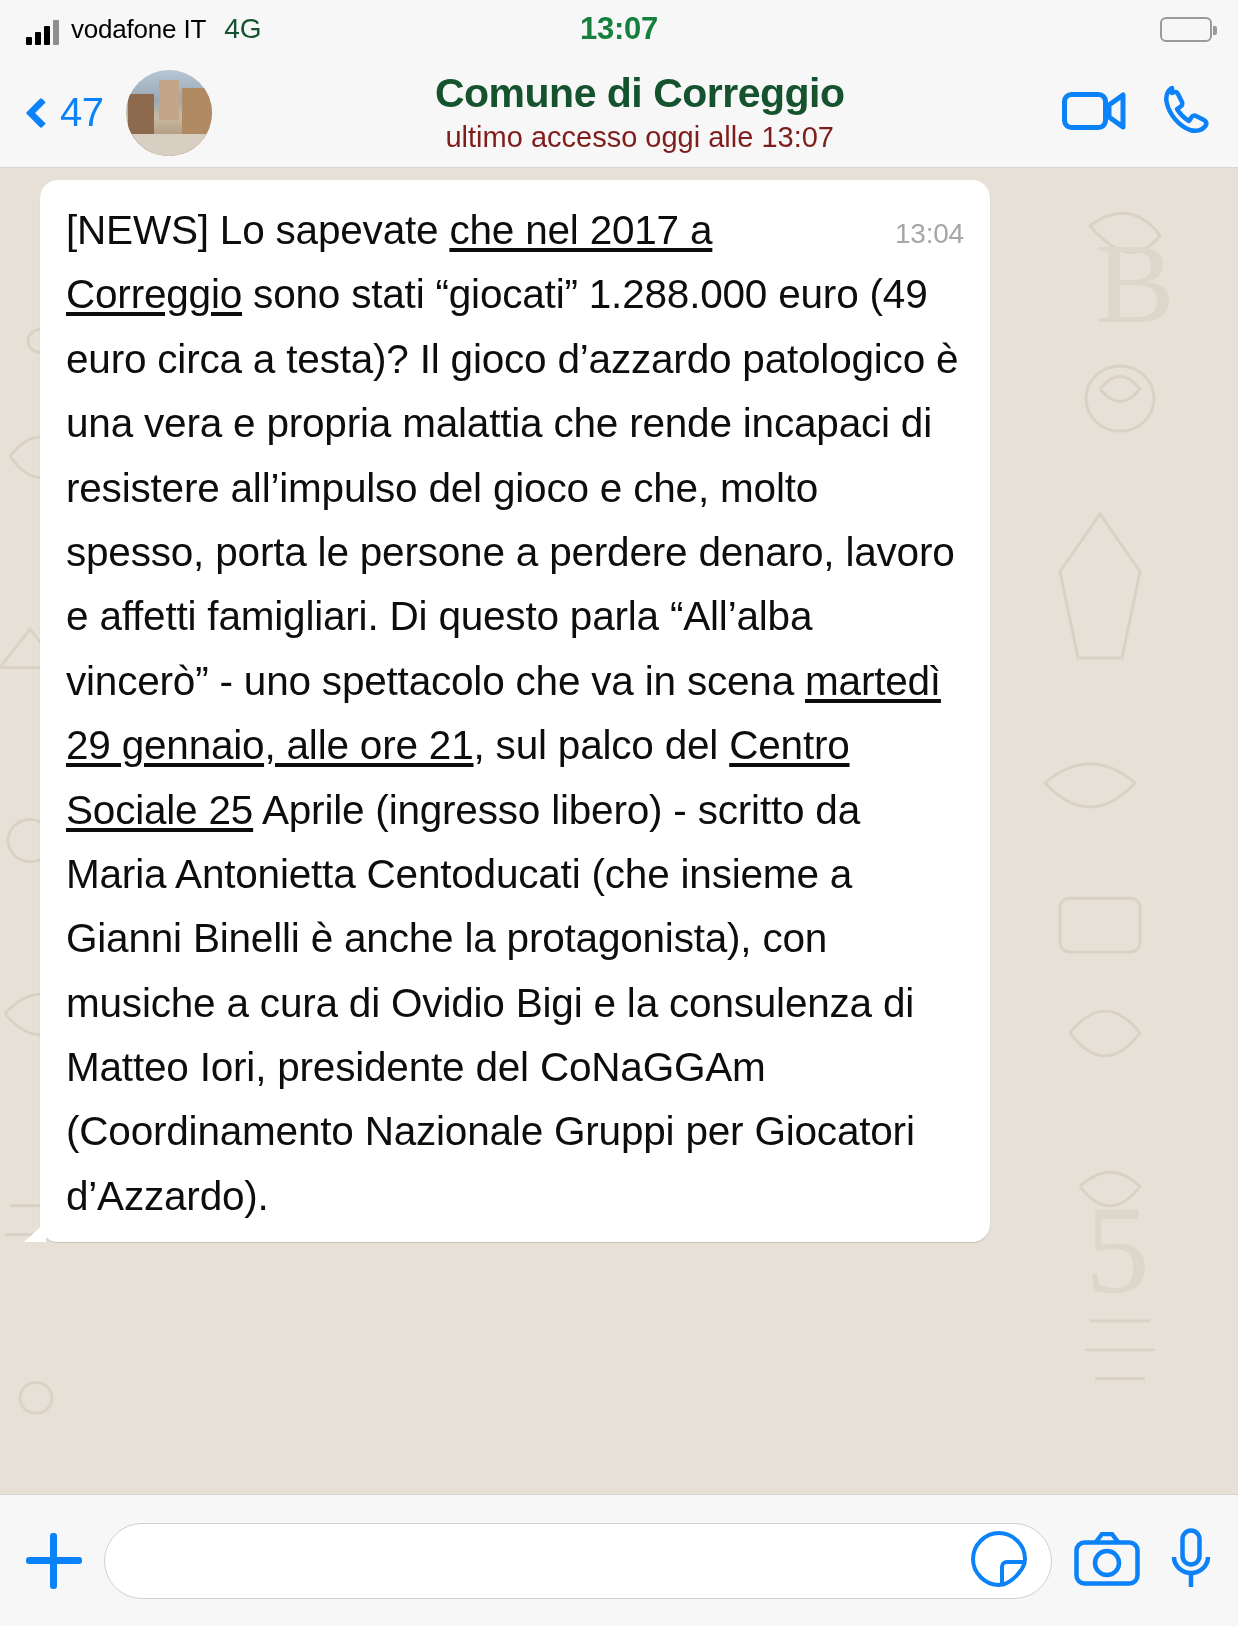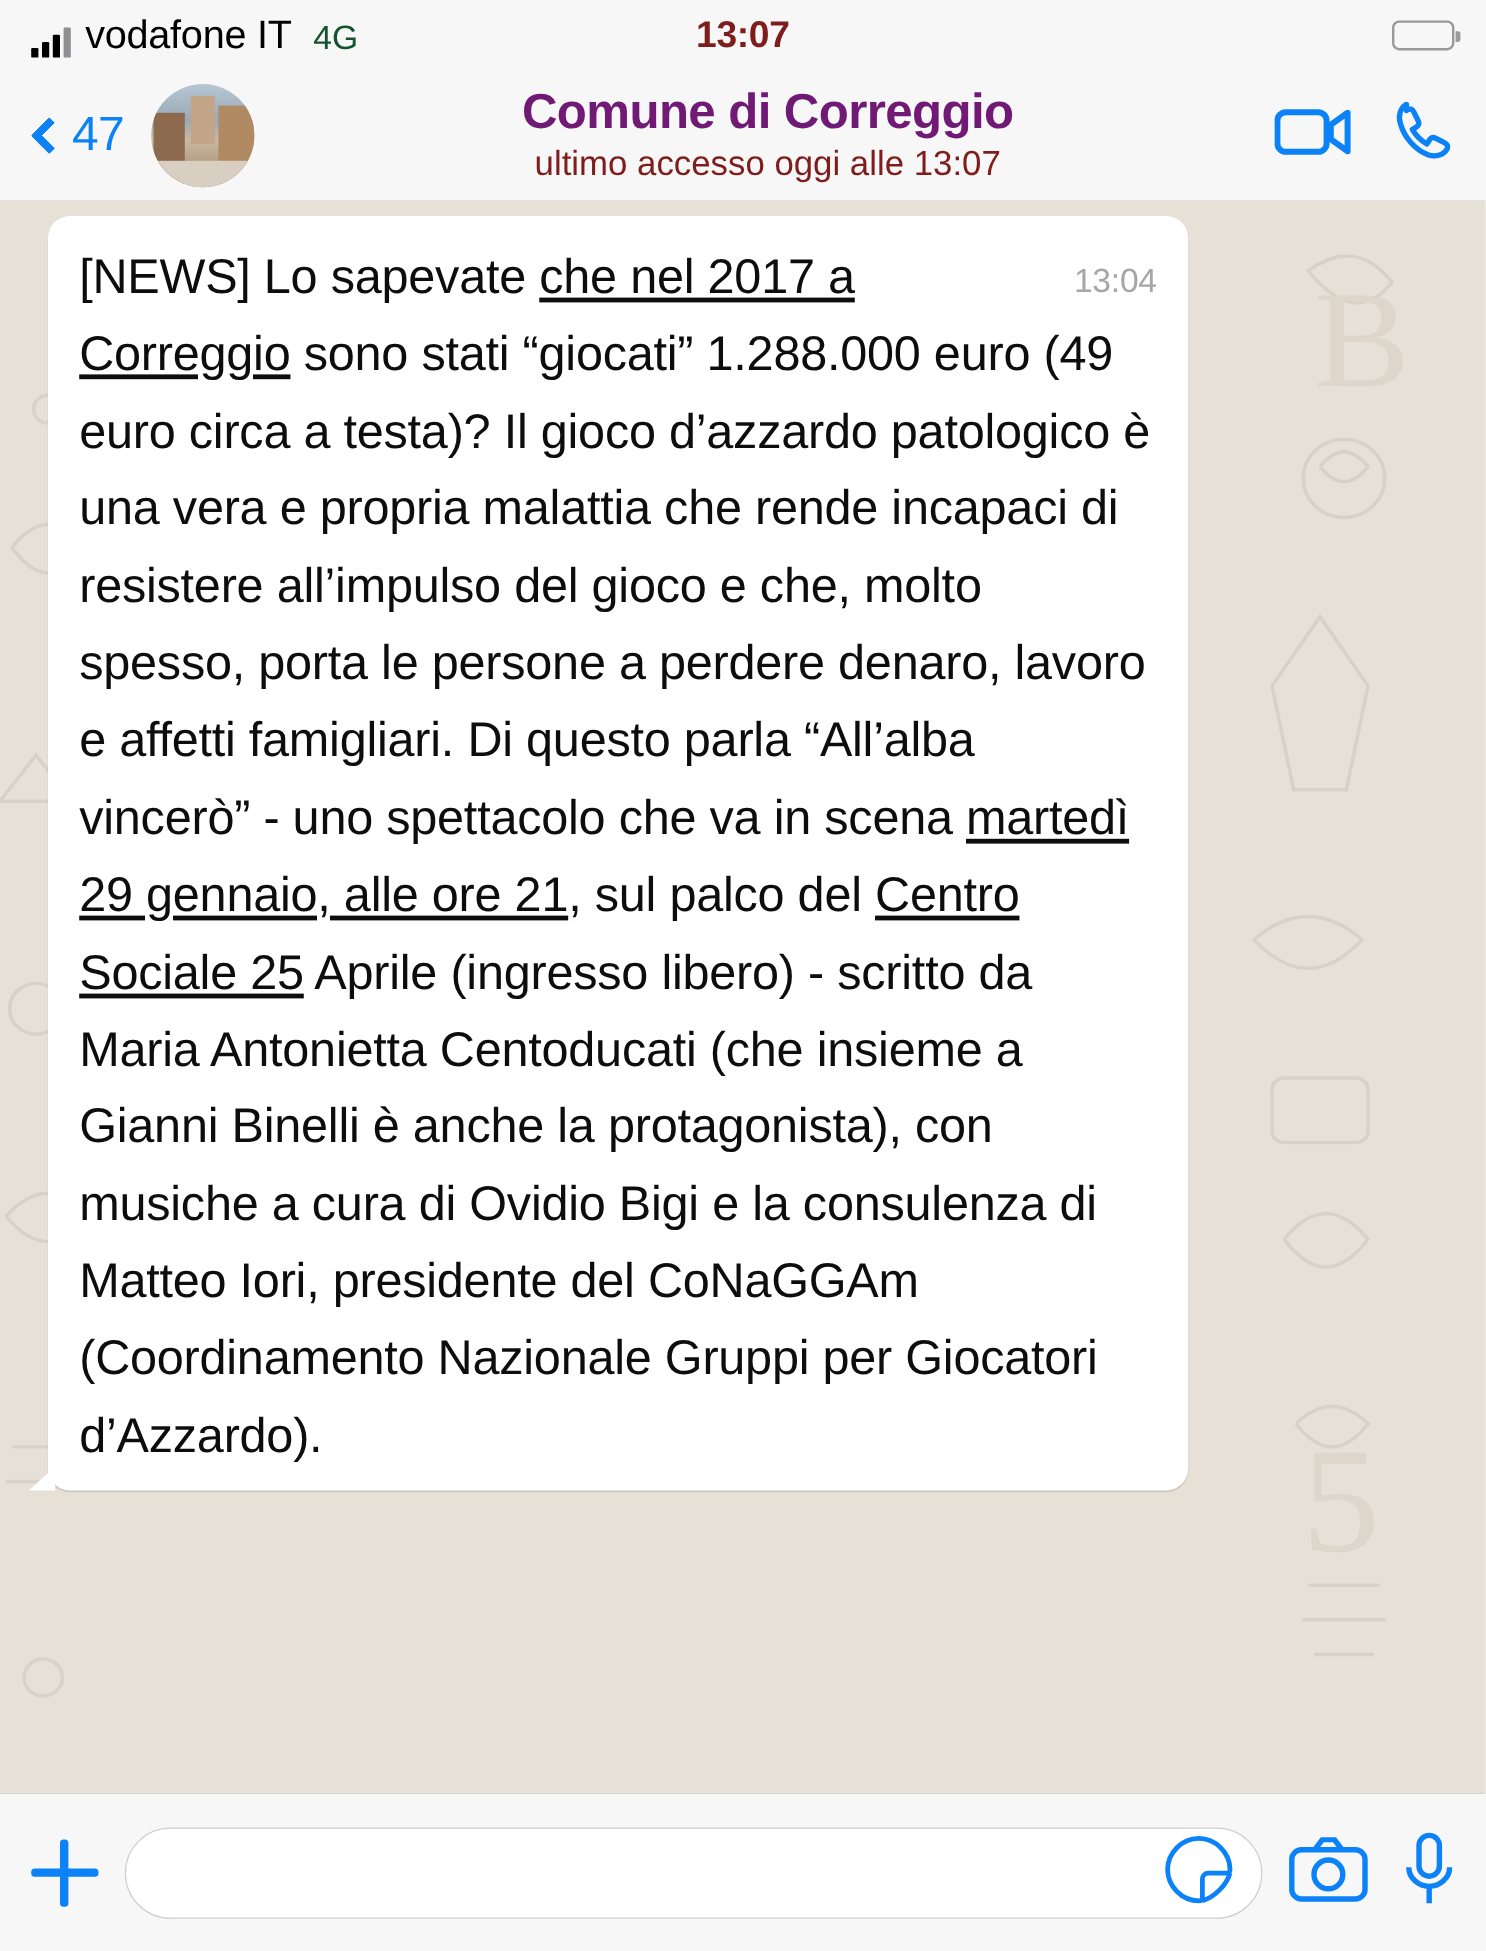--- a/index.html
+++ b/index.html
@@ -25,25 +25,25 @@
     position: relative;
     flex: 0 0 auto;
   }
   .status-left { display: flex; align-items: flex-end; gap: 12px; }
   .sig-bars { display: flex; align-items: flex-end; gap: 3px; height: 26px; }
   .sig-bars i { display: block; width: 6px; background: #000; border-radius: 1px; }
   .sig-bars i:nth-child(1) { height: 8px; }
   .sig-bars i:nth-child(2) { height: 13px; }
   .sig-bars i:nth-child(3) { height: 19px; }
   .sig-bars i:nth-child(4) { height: 25px; background: #8e8e93; }
-  .carrier { font-size: 33px; color: #000; letter-spacing: -0.2px; }
+  .carrier { font-size: 26px; color: #000; letter-spacing: -0.2px; }
   .network { font-size: 28px; color: #14532d; margin-left: 6px; }
   .status-time {
     position: absolute; left: 0; right: 0; text-align: center;
-    font-size: 31px; font-weight: bold; color: #7f1d1d; letter-spacing: -0.3px;
+    font-size: 31px; font-weight: bold; color: #15803d; letter-spacing: -0.3px;
   }
   .status-right { margin-left: auto; display: flex; align-items: center; }
   .battery {
     width: 52px; height: 25px; border: 2px solid #9a9a9a; border-radius: 6px;
     position: relative; padding: 2px;
   }
   .battery::after {
     content: ""; position: absolute; right: -7px; top: 7px;
     width: 4px; height: 9px; background: #9a9a9a; border-radius: 0 2px 2px 0;
   }
@@ -85,21 +85,21 @@
   .avatar .tower {
     position: absolute; left: 33px; top: 10px; width: 20px; height: 40px;
     background: #c3a587;
   }
   .avatar .road {
     position: absolute; left: 0; right: 0; bottom: 0; height: 22px;
     background: #d8cfc2;
   }
   .title-wrap { margin-left: 20px; min-width: 0; flex: 1 1 auto; text-align: center; }
   .chat-title {
-    font-size: 41px; font-weight: bold; color: #701a75; letter-spacing: -0.5px;
+    font-size: 41px; font-weight: bold; color: #14532d; letter-spacing: -0.5px;
     line-height: 1.1; white-space: nowrap;
   }
   .chat-sub {
     font-size: 29px; color: #7f1d1d; margin-top: 4px; white-space: nowrap;
   }
   .header-actions { display: flex; align-items: center; gap: 34px; margin-left: 14px; flex: 0 0 auto; }
 
   
   .messages {
     flex: 1 1 auto;

